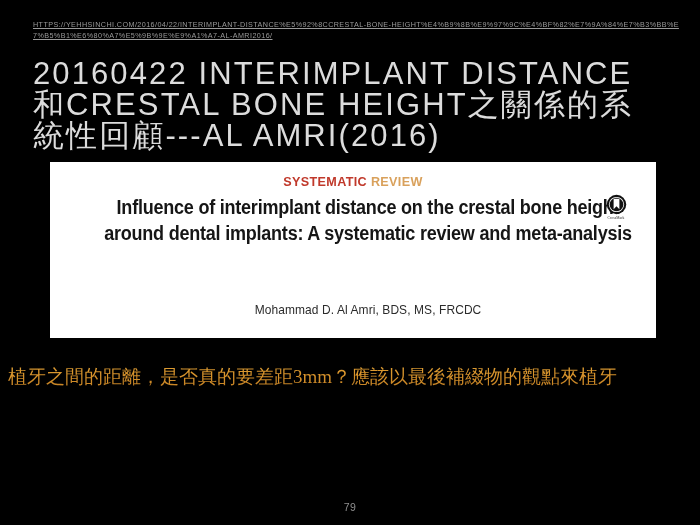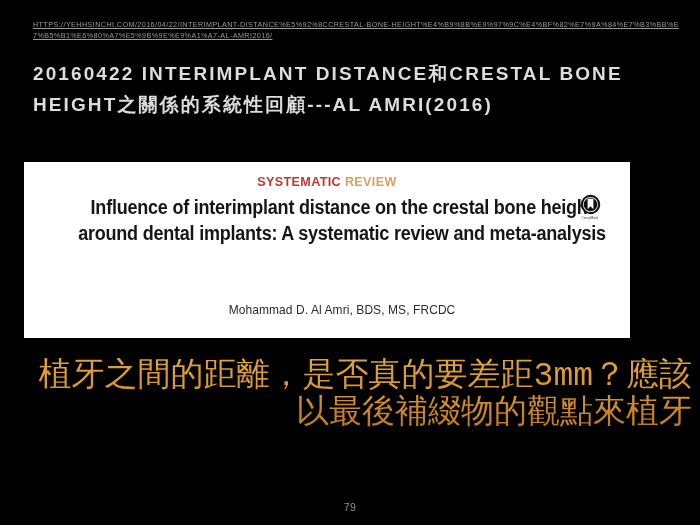--- a/index.html
+++ b/index.html
@@ -40,32 +40,32 @@
     cursor: pointer;
   }
 
   
   .slide-title {
     position: absolute;
     left: 33px;
     top: 58px;
     width: 620px;
     color: #dcdcdc;
-    font-size: 19px;
+    font-size: 31px;
     line-height: 31px;
     letter-spacing: 2.1px;
-    font-weight: 700;
+    font-weight: 400;
     font-family: "Liberation Sans", "DejaVu Sans", sans-serif;
     white-space: pre-wrap;
   }
 
   
   .paper-card {
     position: absolute;
-    left: 24px;
+    left: 50px;
     top: 162px;
     width: 606px;
     height: 176px;
     background: #ffffff;
     overflow: hidden;
   }
 
   .paper-kicker {
     position: absolute;
     left: 0;
@@ -126,26 +126,26 @@
     margin-top: 1px;
     font-family: "Liberation Serif", serif;
   }
 
   
   .caption {
     position: absolute;
     left: 8px;
     top: 358px;
     width: 684px;
-    text-align: right;
-    font-size: 33px;
+    text-align: left;
+    font-size: 19px;
     line-height: 37px;
     color: #d8952c;
     font-weight: 400;
-    font-family: Liberation Mono, monospace;
+    font-family: Liberation Serif, serif;
     background: linear-gradient(180deg, #e0a53a 0%, #d9942c 45%, #b9771f 100%);
     -webkit-background-clip: text;
     background-clip: text;
     -webkit-text-fill-color: transparent;
   }
 
   
   .page-number {
     position: absolute;
     left: 0;

